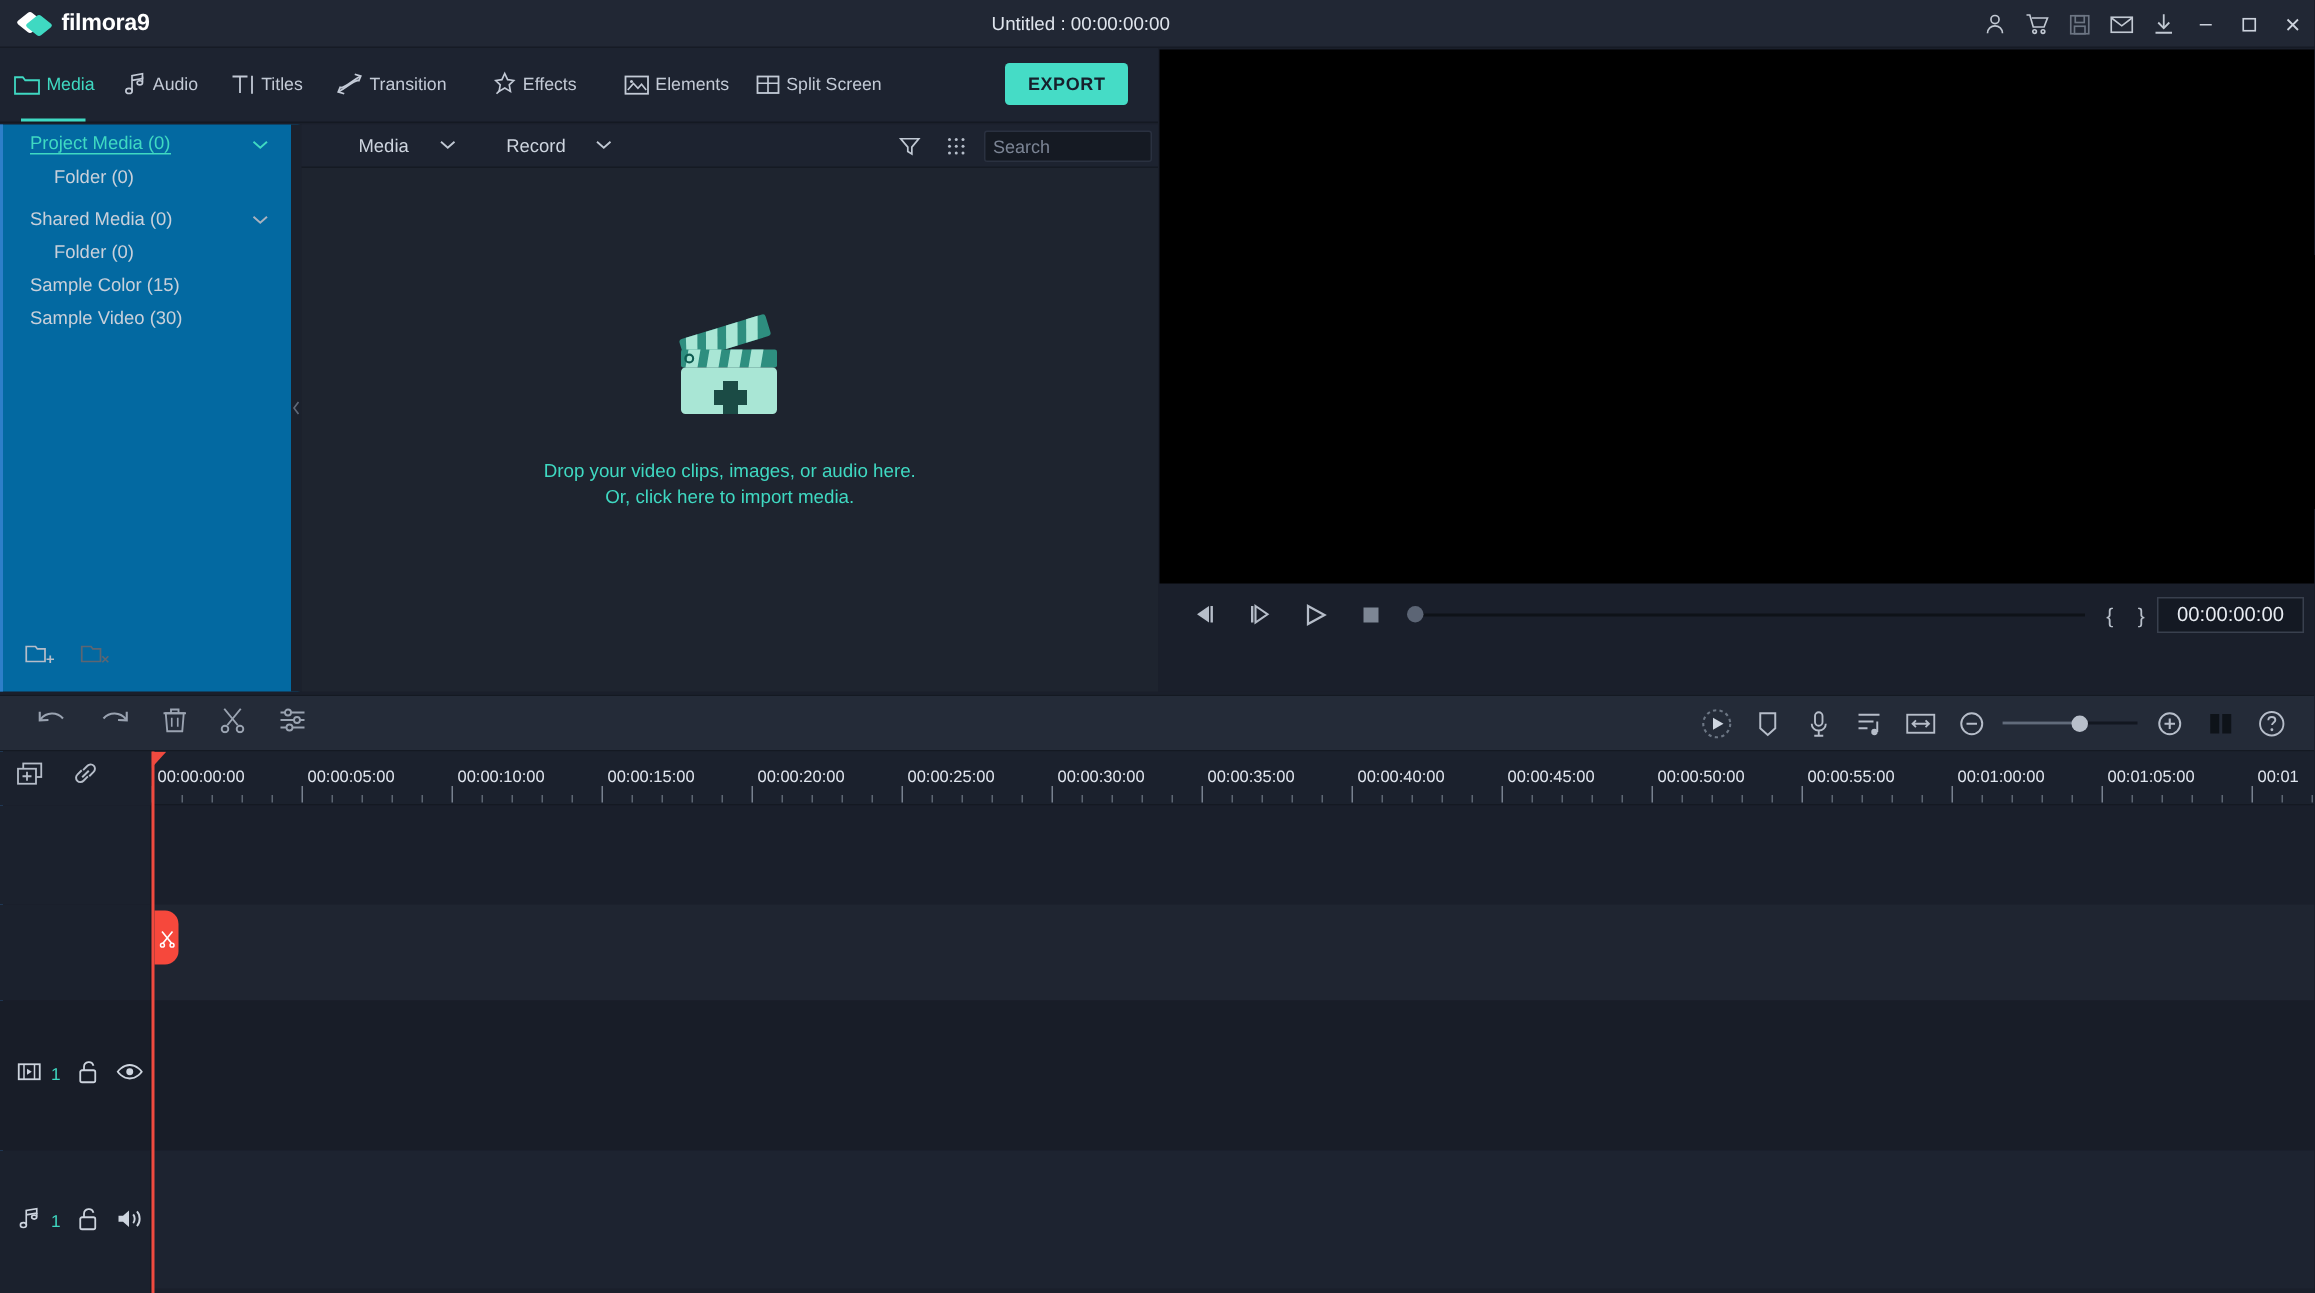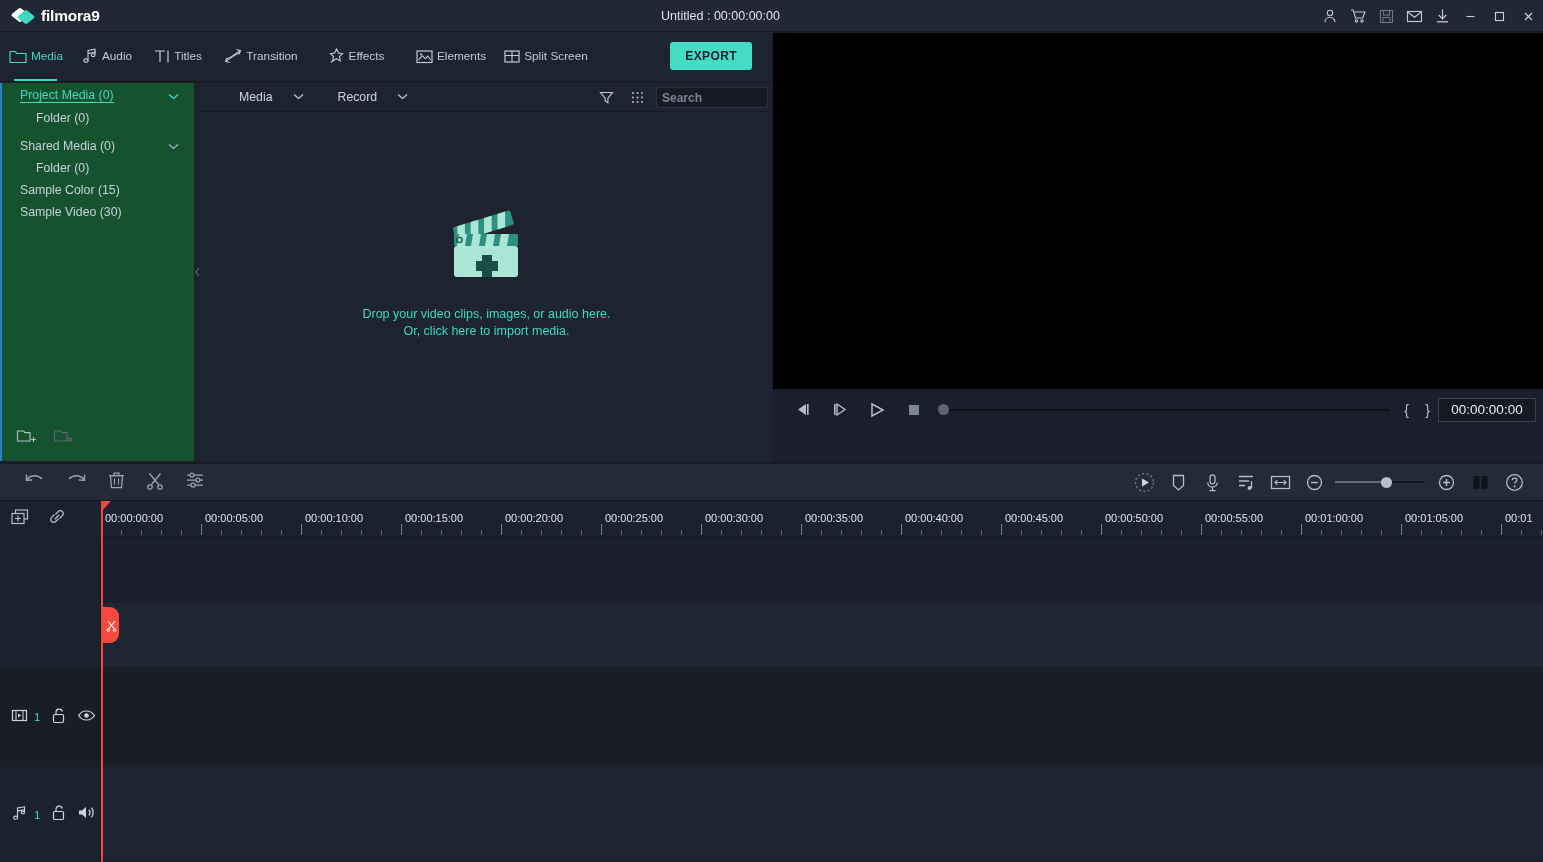--- a/index.html
+++ b/index.html
@@ -67,21 +67,21 @@
   }
   .export-btn {
     position: absolute; right: 20px; bottom: 11px;
     background: #45dcc6; color: #17202c; font-size: 12px; font-weight: bold;
     padding: 7px 15px; border-radius: 3px; letter-spacing: 0.4px;
   }
 
   
   .sidebar {
     position: absolute; top: 83px; left: 0; width: 200px; height: 378px;
-    background: #14532d; border-right: 1px solid #13181f;
+    background: #0369a1; border-right: 1px solid #13181f;
   }
   .sb-list { padding-top: 2px; }
   .sb-row {
     display: flex; align-items: center; height: 17px; padding: 0 10px 0 20px;
     font-size: 12.3px; color: #c9d0da; position: relative;
   }
   .sb-row.child { padding-left: 36px; }
   .sb-row.sel .sb-label { color: #3fd9c2; border-bottom: 1px solid #3fd9c2; }
   .sb-label { white-space: nowrap; }
   .sb-chev { position: absolute; right: 20px; top: 3px; }
@@ -109,21 +109,21 @@
   }
   .mp-btn:first-child { margin-left: 30px; }
   .mp-icon-btn { width: 26px; height: 29px; display: flex; align-items: center; justify-content: center; }
   .search-box {
     position: absolute; right: 4px; top: 4px; width: 112px; height: 21px;
     background: #151a23; border: 1px solid #2a3140; border-radius: 2px;
     display: flex; align-items: center; padding: 0 5px;
   }
   .search-box input {
     flex: 1; background: transparent; border: none; outline: none;
-    font-family: "Liberation Sans", sans-serif; font-size: 12px; color: #c8ced8; font-weight: bold;
+    font-family: "Liberation Sans", sans-serif; font-size: 12px; color: #c8ced8;
   }
   .search-box input::placeholder { color: #7b8494; }
   .dropzone {
     position: absolute; top: 29px; left: 0; width: 571px; height: 349px;
     display: flex; flex-direction: column; align-items: center; justify-content: center;
     gap: 14px; padding-bottom: 30px;
   }
   .dz-text { text-align: center; font-size: 12.5px; color: #3fd9c2; line-height: 17px; }
 
   

